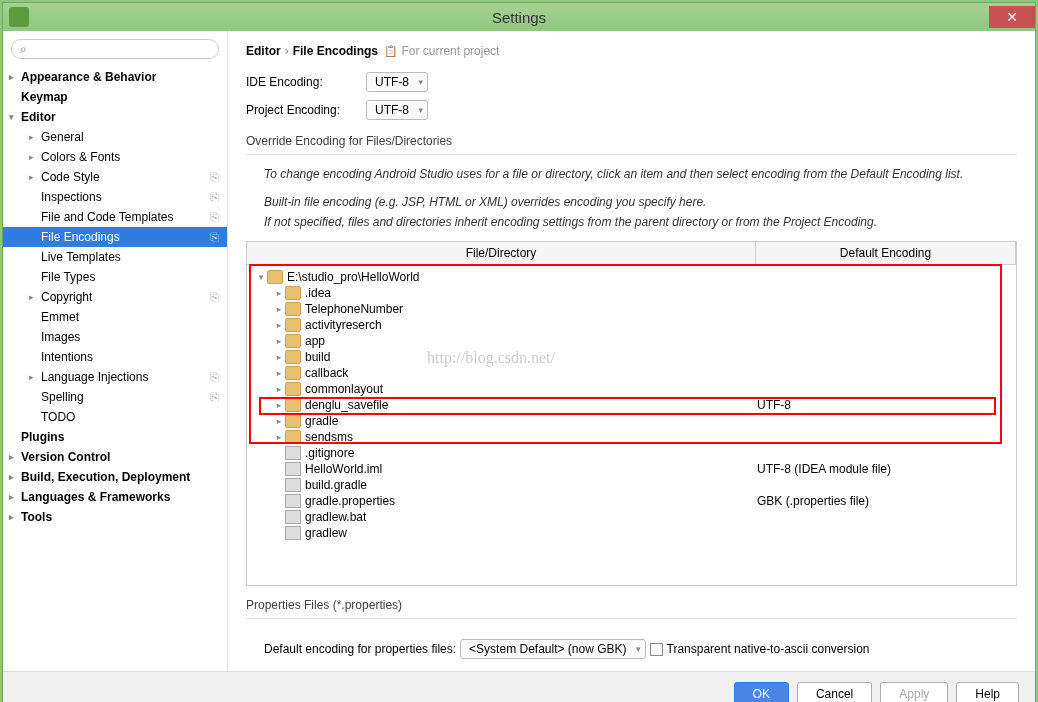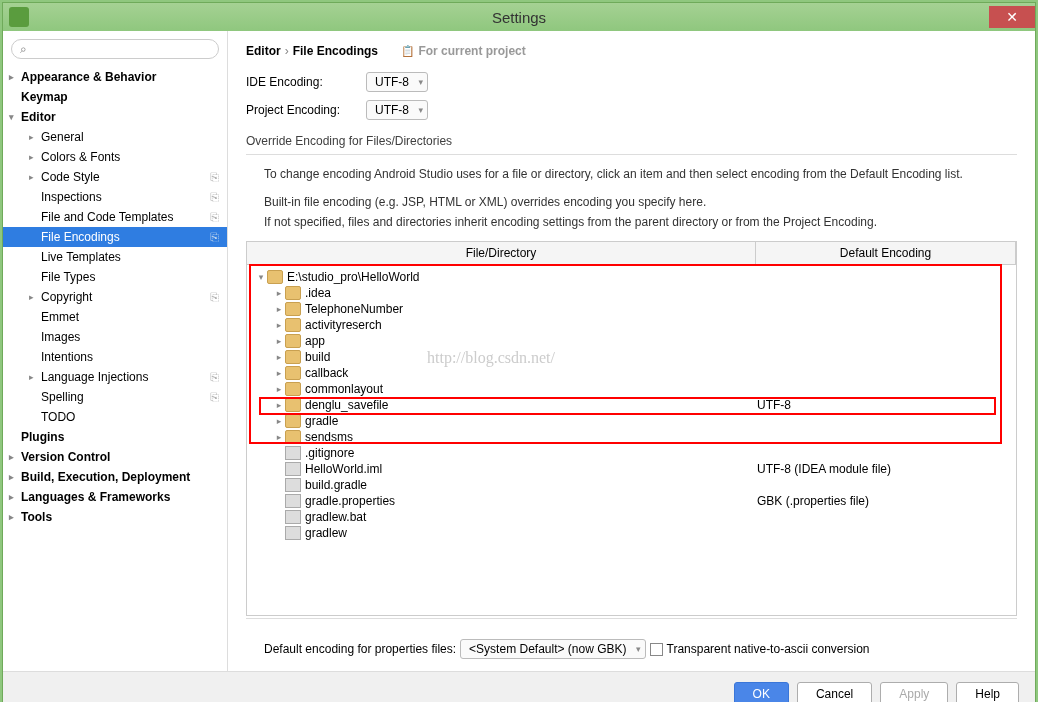--- a/index.html
+++ b/index.html
@@ -19,28 +19,28 @@
 .nav-item.l1 { padding-left: 38px; }
 .nav-item.selected { background: #2f7de1; color: #fff; }
 .nav-item .arrow { position: absolute; left: 6px; font-size: 9px; color: #888; }
 .nav-item.l1 .arrow { left: 26px; }
 .nav-item .copy-icon { margin-left: auto; color: #aaa; font-size: 11px; }
 .nav-item.selected .copy-icon { color: #cde; }
 .main { flex: 1; padding: 12px 18px; display: flex; flex-direction: column; }
 .breadcrumb { font-size: 13px; margin-bottom: 14px; }
 .breadcrumb b { font-weight: bold; }
 .breadcrumb .sep { color: #888; margin: 0 4px; }
-.breadcrumb .proj { color: #999; font-size: 11px; margin-left: 20px; font-weight: bold; }
+.breadcrumb .proj { color: #999; font-size: 11px; margin-left: 3px; }
 .enc-row { margin-bottom: 8px; display: flex; align-items: center; }
 .enc-row label { width: 120px; }
 .combo { border: 1px solid #bbb; background: #fafafa; padding: 2px 18px 2px 8px; border-radius: 3px; position: relative; display: inline-block; }
 .combo::after { content: "▾"; position: absolute; right: 4px; color: #888; font-size: 9px; top: 4px; }
 .section-title { margin-top: 6px; margin-bottom: 4px; color: #404040; }
 hr { border: none; border-top: 1px solid #ddd; margin: 2px 0 10px 0; }
-.helptext { color: #333; margin: 0 0 10px 18px; line-height: 1.5; }
+.helptext { color: #333; margin: 0 0 10px 18px; line-height: 1.5; font-style: italic; }
 .table-wrap { border: 1px solid #ccc; flex: 1; display: flex; flex-direction: column; min-height: 0; }
 .table-head { display: flex; background: #f5f5f5; border-bottom: 1px solid #ccc; }
 .table-head div { padding: 4px; border-right: 1px solid #ccc; text-align: center; }
 .col1 { flex: 1; }
 .col2 { width: 260px; }
 .tree-body { flex: 1; overflow-y: auto; padding: 4px 0; }
 .tree-row { display: flex; align-items: center; padding: 1px 4px; }
 .tree-row .indent { display: inline-block; }
 .tree-row .tarrow { width: 12px; font-size: 9px; color: #888; text-align: center; }
 .tree-row .ticon { width: 16px; height: 14px; margin-right: 4px; display: inline-block; }
@@ -304,20 +304,21 @@
               <span class="indent" style="width:22px"></span>
               <span class="tarrow"></span>
               <span class="ticon file-icon"></span>
               <span class="tlabel">gradlew</span>
               <span class="tenc"></span>
             </div>
           </div>
         <div class="redbox1" style="top:22px;left:2px;right:14px;height:180px;"></div>
         <div class="redbox1" style="top:155px;left:12px;right:20px;height:18px;"></div>
       </div>
+      <div class="section-title" style="margin-top:12px;">Properties Files (*.properties)</div>
       <hr>
       <div class="props-row">
         <span>Default encoding for properties files:</span>
         <span class="combo">&lt;System Default&gt; (now GBK)</span>
         <span><span class="checkbox"></span><span>Transparent native-to-ascii conversion</span></span>
       </div>
     </div>
   </div>
   <div class="buttons">
     <button class="btn primary">OK</button>

